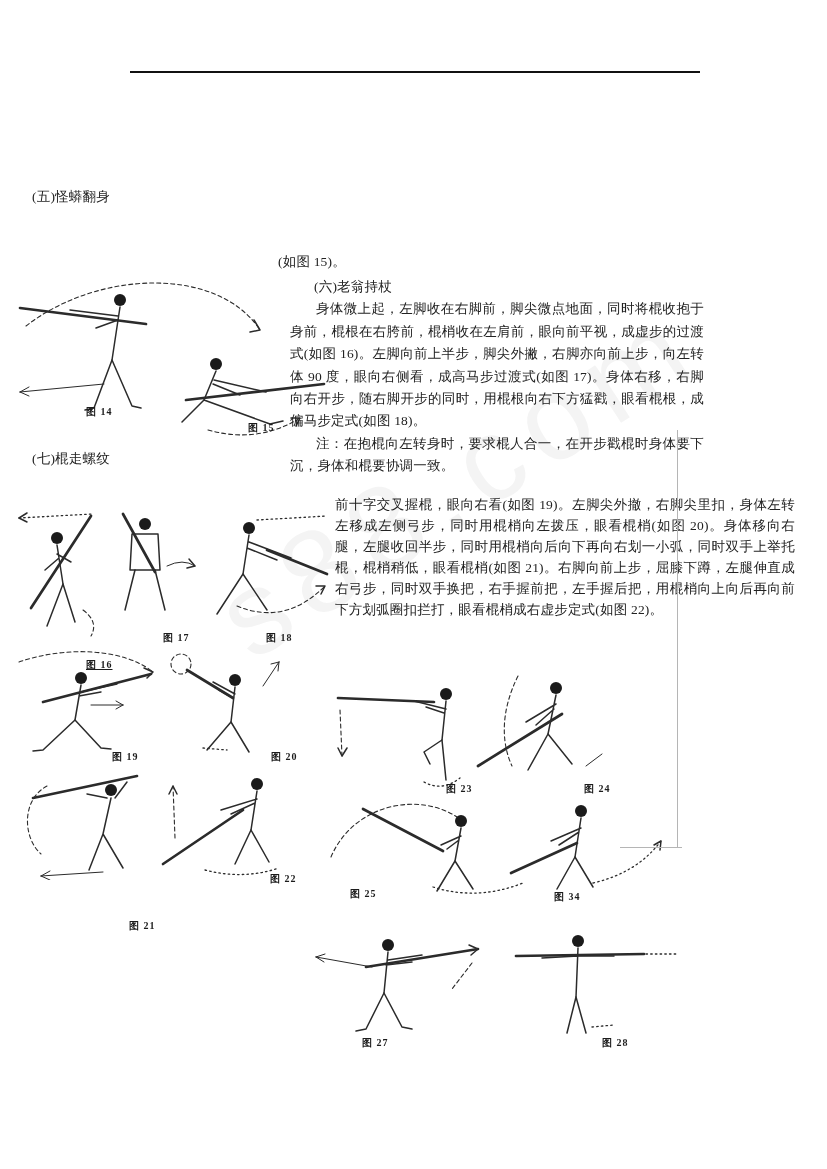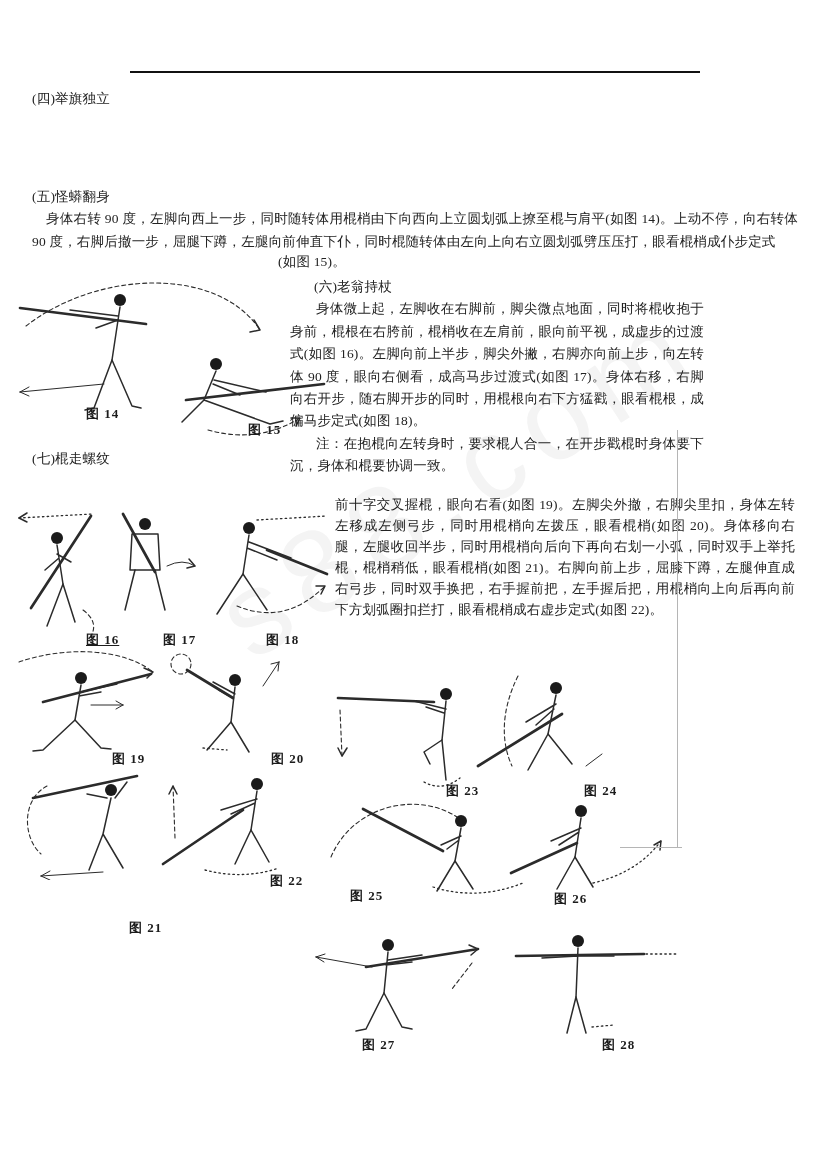--- a/index.html
+++ b/index.html
@@ -6,21 +6,21 @@
   .page {
     position:relative; width:827px; height:1169px; margin:0 auto;
     background:#ffffff; overflow:hidden;
     font-family:"Liberation Serif","DejaVu Serif",serif;
     color:#222222;
   }
   .rule { position:absolute; background:#111111; }
   .txt { position:absolute; font-size:13.5px; line-height:22.3px; text-align:justify; letter-spacing:0.2px; }
   .txt .para { text-indent:14px; }
   .nowrap { white-space:nowrap; }
-  .caption { position:absolute; font-size:13px; font-weight:bold; letter-spacing:1px; color:#1c1c1c; }
+  .caption { position:absolute; font-size:10px; font-weight:bold; letter-spacing:1px; color:#1c1c1c; }
   .fig { position:absolute; }
   .fig path, .fig line, .fig circle, .fig polyline {
     stroke:#2b2b2b; stroke-width:1.5; fill:none; stroke-linecap:round; stroke-linejoin:round;
   }
   .fig circle.head { fill:#1b1b1b; stroke:none; }
   .fig .staff { stroke-width:2.7; }
   .fig .dash { stroke-dasharray:4 3; stroke-width:1.1; }
   .fig .dot { stroke-dasharray:1.5 3.2; stroke-width:1.3; }
   .fig .thin { stroke-width:1; }
   .artifact { position:absolute; background:#b5b5b5; }
@@ -34,26 +34,24 @@
 </head>
 <body>
 
 <div class="page">
 
   <div class="watermark">s88.com</div>
 
   <div class="rule" style="left:130px;top:71px;width:570px;height:2px;"></div>
 
   <div class="txt" style="left:32px;top:88px;width:700px;">
-    <div>(四)举旗独立</div>
   </div>
 
   <div class="txt" style="left:32px;top:186px;width:766px;">
     <div>(五)怪蟒翻身</div>
-    <div class="para">身体右转 90 度，左脚向西上一步，同时随转体用棍梢由下向西向上立圆划弧上撩至棍与肩平(如图 14)。上动不停，向右转体 90 度，右脚后撤一步，屈腿下蹲，左腿向前伸直下仆，同时棍随转体由左向上向右立圆划弧劈压压打，眼看棍梢成仆步定式</div>
   </div>
   <div class="txt" style="left:278px;top:251px;width:120px;">(如图 15)。</div>
 
   <svg class="fig" style="left:8px;top:268px;" width="320" height="172" viewBox="0 0 320 172">
     <path class="dash" d="M18,58 C90,2 210,-2 252,62"></path>
     <polyline points="246,52 252,62 242,64"></polyline>
 
     <circle class="head" cx="112" cy="32" r="6"></circle>
     <line class="staff" x1="12" y1="40" x2="138" y2="56"></line>
     <path d="M112,39 L104,92"></path>
@@ -100,21 +98,21 @@
     <path class="thin" d="M162,58 Q178,50 190,58"></path>
       <polyline points="184,51 190,58 182,60"></polyline>
     <path class="dot" d="M252,12 L322,8"></path>
     <circle class="head" cx="244" cy="20" r="6"></circle>
     <path d="M244,27 L238,66 M244,34 L286,50 M242,40 L272,52"></path>
     <line class="staff" x1="262" y1="42" x2="322" y2="66"></line>
     <path d="M238,66 L212,106 M238,66 L262,102"></path>
     <path class="dash" d="M232,98 Q280,118 320,78"></path>
       <polyline points="311,78 320,78 316,86"></polyline>
   </svg>
-  <span class="caption" style="left:86px;top:631px;text-decoration:underline;">图 16</span>
+  <span class="caption" style="left:86px;top:658px;text-decoration:underline;">图 16</span>
   <span class="caption" style="left:163px;top:631px;">图 17</span>
   <span class="caption" style="left:266px;top:631px;">图 18</span>
 
   <svg class="fig" style="left:5px;top:648px;" width="320" height="108" viewBox="0 0 320 108">
     <path class="dash" d="M14,14 C60,-2 118,0 148,24"></path>
       <polyline points="139,20 148,24 142,30"></polyline>
     <circle class="head" cx="76" cy="30" r="6"></circle>
     <line class="staff" x1="38" y1="54" x2="146" y2="26"></line>
     <path d="M76,37 L70,72 M76,44 L112,36 M74,48 L96,44"></path>
     <path class="thin" d="M86,57 L118,57 M118,57 L111,53 M118,57 L111,61"></path>
@@ -174,21 +172,21 @@
     <path d="M130,66 L112,96 M130,66 L148,94"></path>
     <path class="dot" d="M108,92 Q152,106 198,88"></path>
     <circle class="head" cx="256" cy="16" r="6"></circle>
     <path d="M256,23 L250,62 M256,33 L226,46 M254,37 L234,50"></path>
     <line class="staff" x1="186" y1="78" x2="252" y2="48"></line>
     <path d="M250,62 L232,94 M250,62 L268,92"></path>
     <path class="dot" d="M268,88 Q312,78 336,46"></path>
       <polyline points="329,50 336,46 335,55"></polyline>
   </svg>
   <span class="caption" style="left:350px;top:887px;">图 25</span>
-  <span class="caption" style="left:554px;top:890px;">图 26</span>
+  <span class="caption" style="left:554px;top:890px;">图 34</span>
 
   <svg class="fig" style="left:310px;top:925px;" width="370" height="118" viewBox="0 0 370 118">
     <circle class="head" cx="78" cy="20" r="6"></circle>
     <path d="M78,27 L74,68 M78,35 L112,30 M76,40 L102,37"></path>
     <line class="staff" x1="56" y1="42" x2="168" y2="24"></line>
     <polyline points="159,20 168,24 161,30"></polyline>
     <path class="thin" d="M62,42 L6,32 M6,32 L15,29 M6,32 L14,37"></path>
     <path class="dash" d="M162,38 L142,64"></path>
     <path d="M74,68 L56,104 M74,68 L92,102 M56,104 L46,106 M92,102 L102,104"></path>
     <circle class="head" cx="268" cy="16" r="6"></circle>

